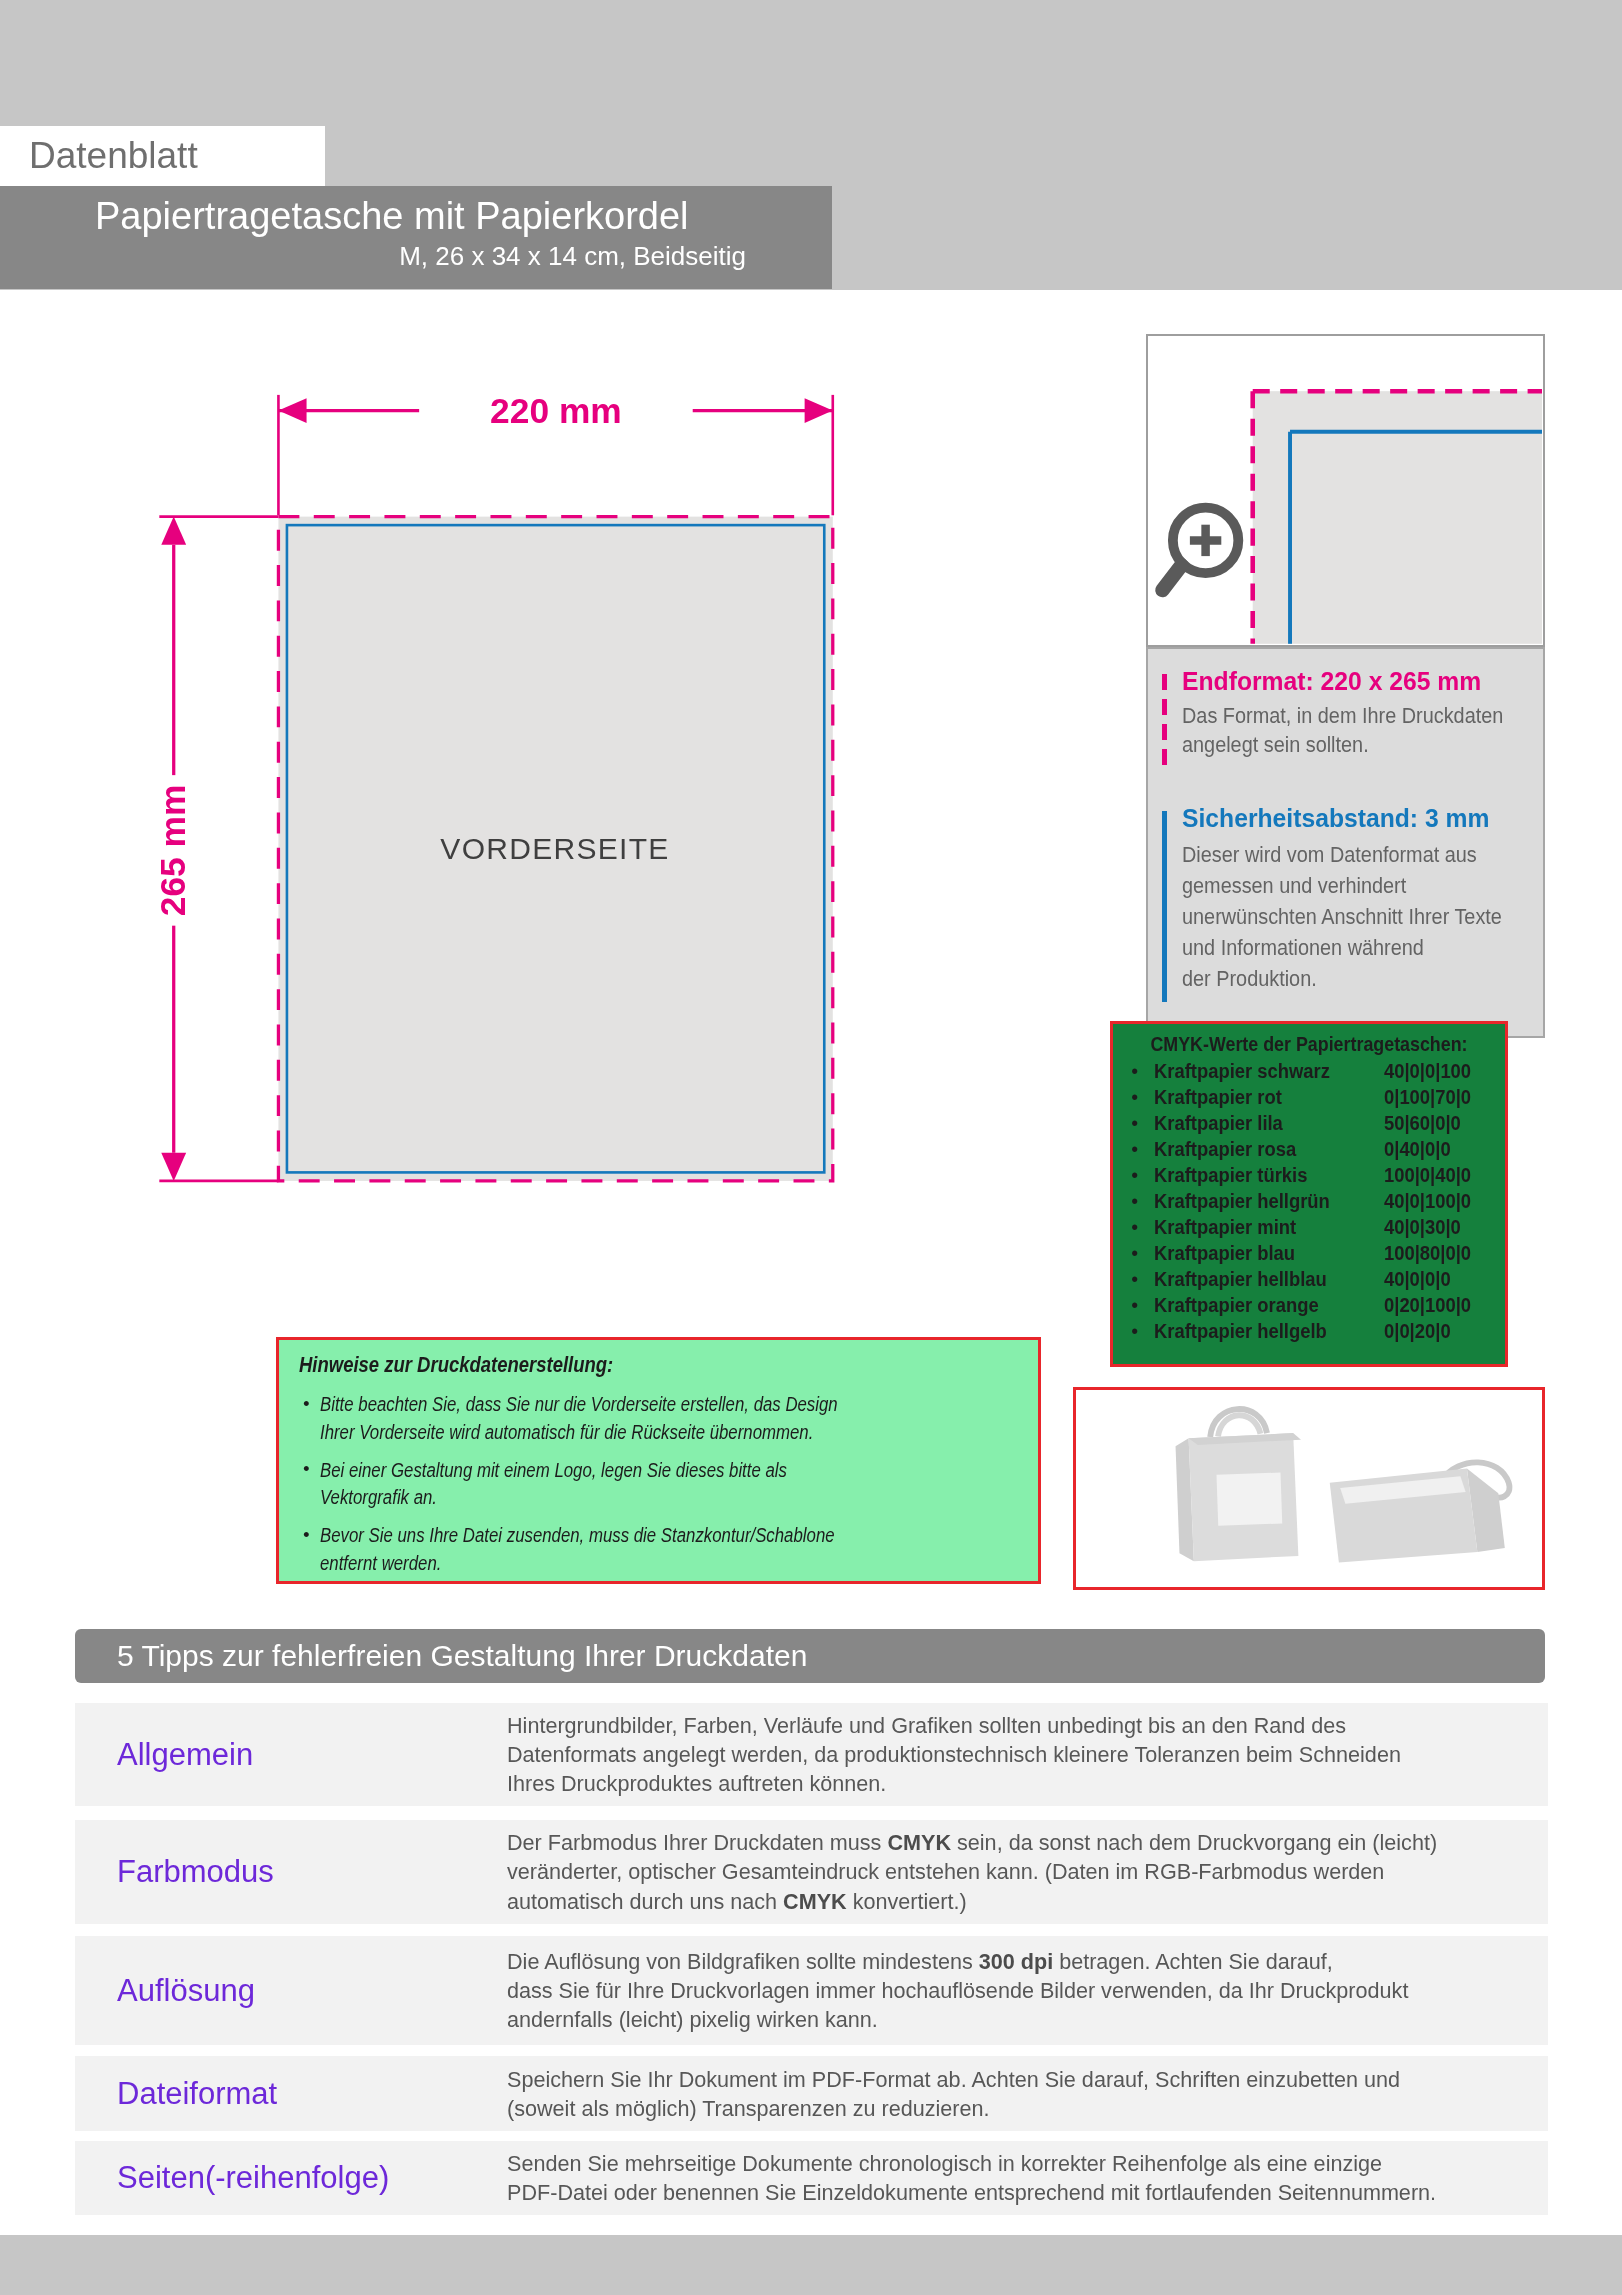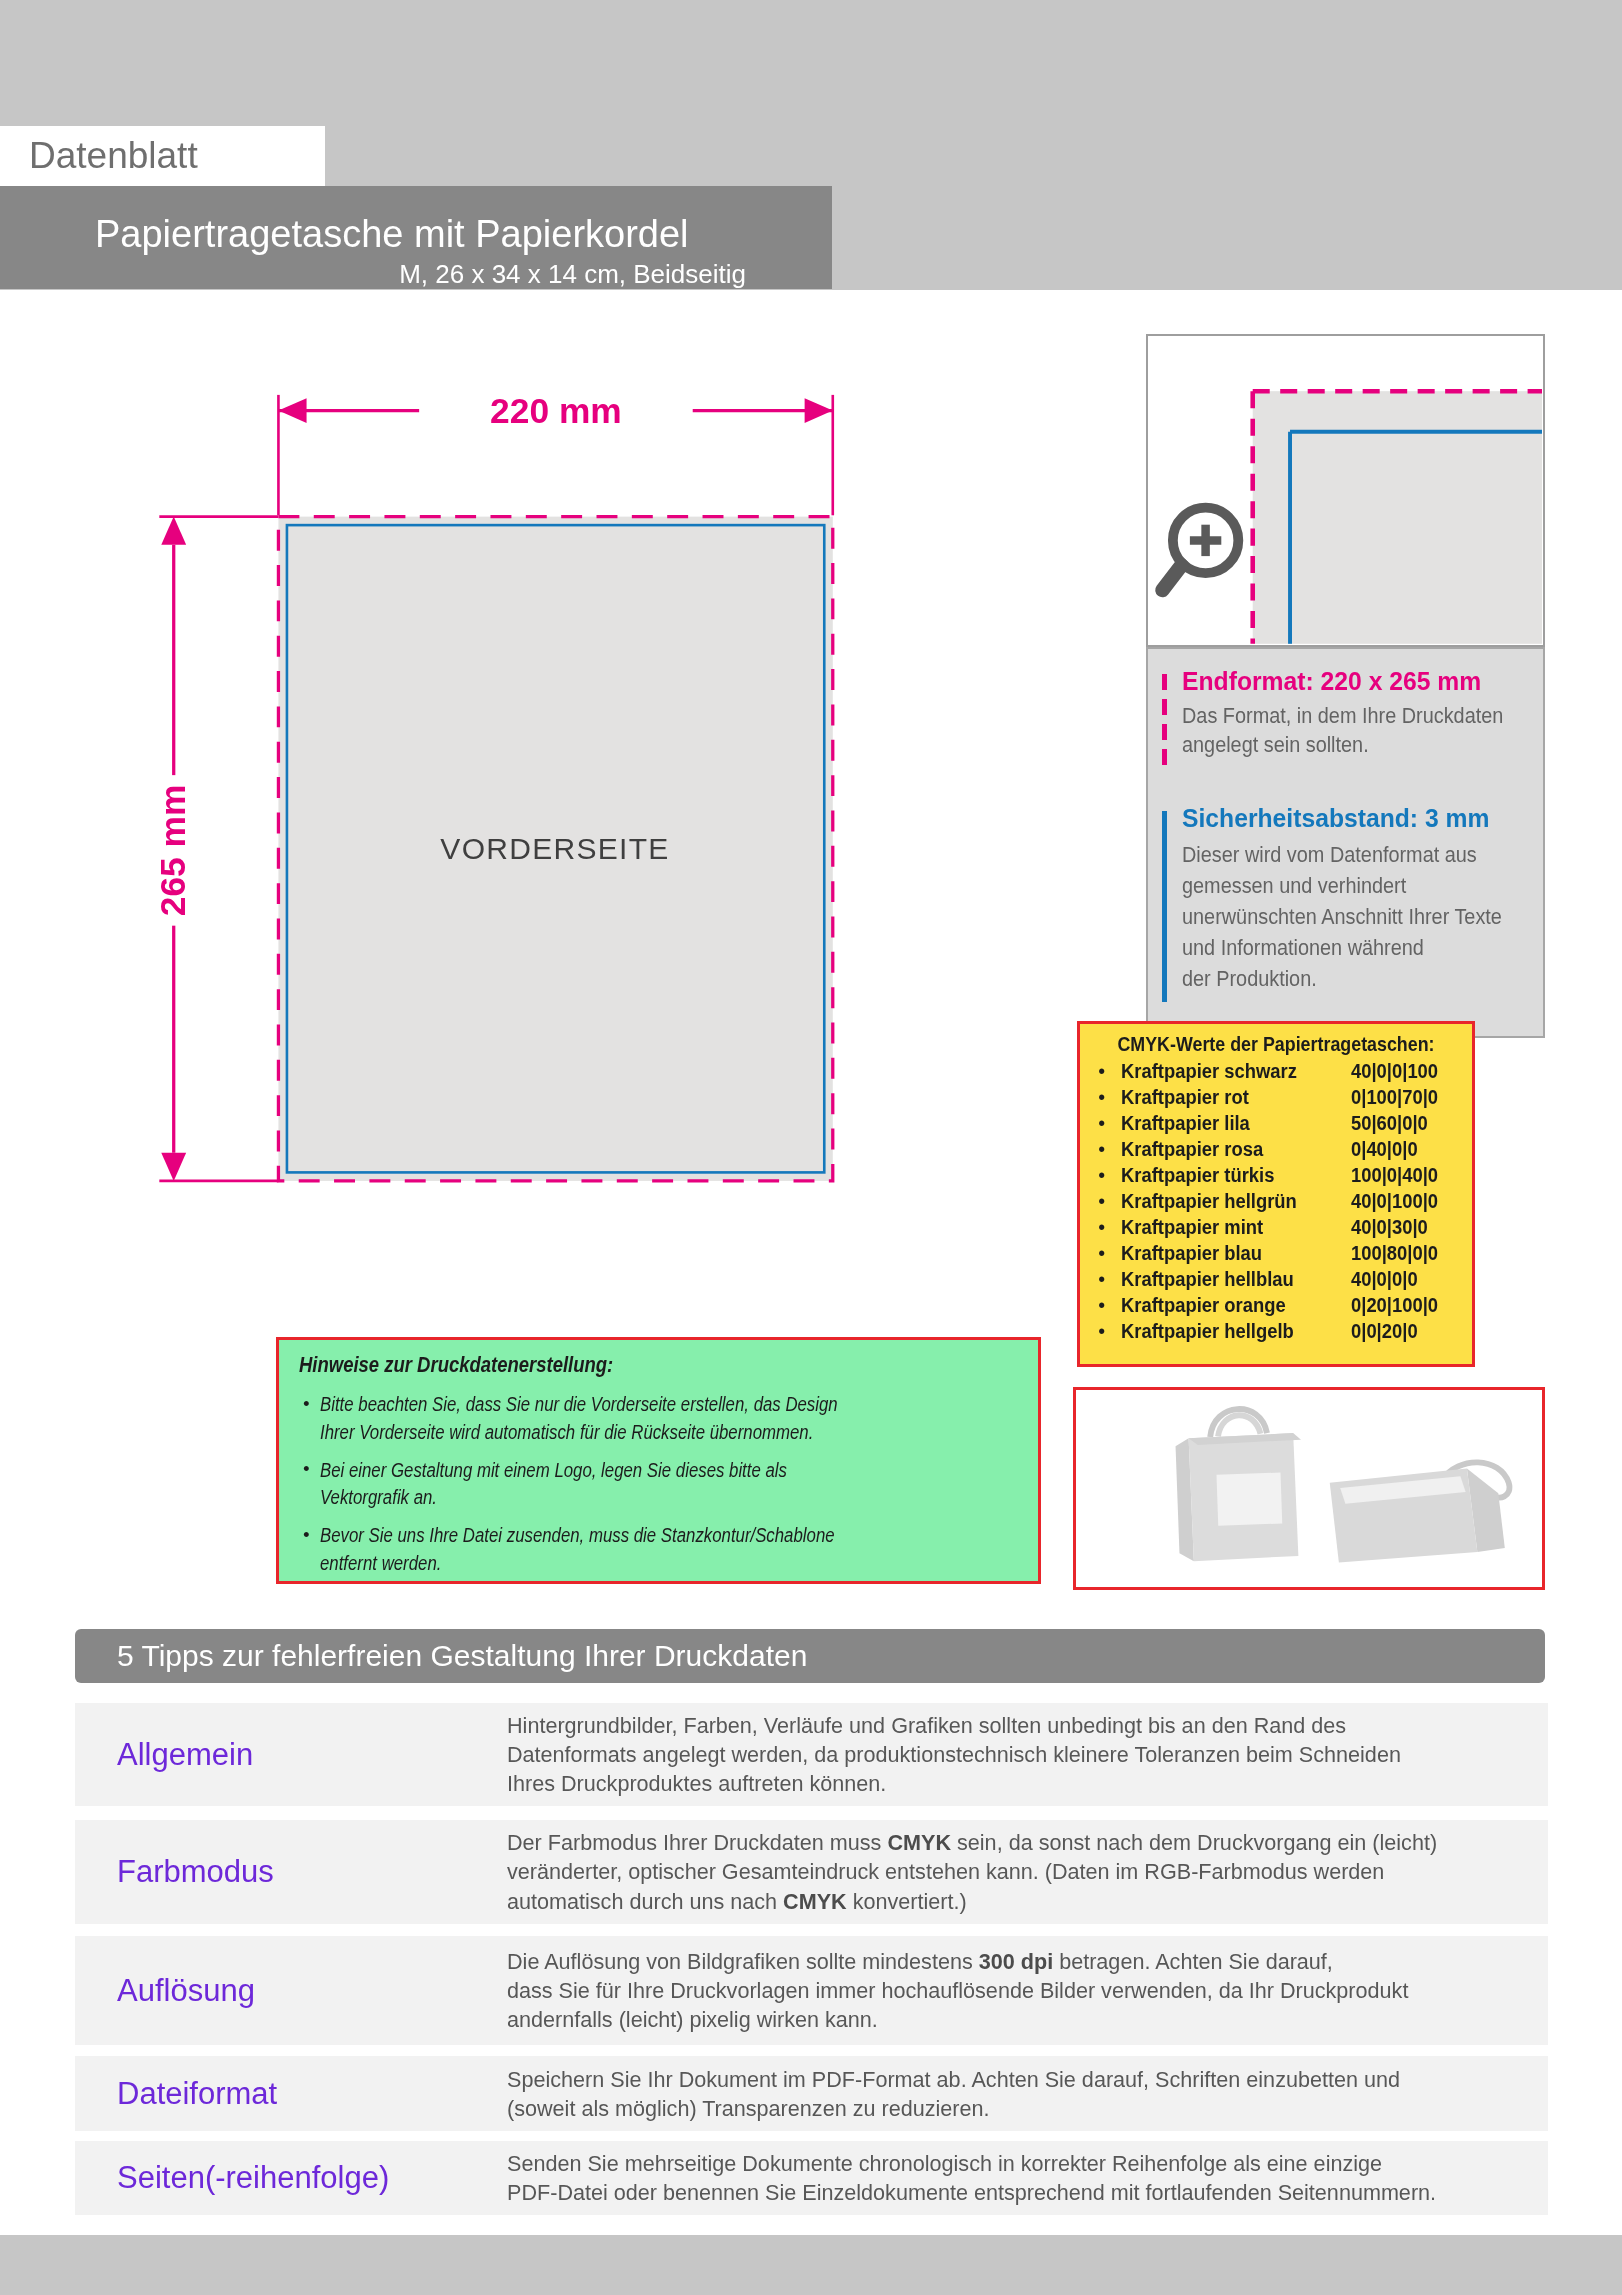--- a/index.html
+++ b/index.html
@@ -6,21 +6,21 @@
   .page {
     position:relative; width:1623px; height:2295px; background:#ffffff;
     font-family:"Liberation Sans","DejaVu Sans",sans-serif; overflow:hidden;
   }
   
   .band-top { position:absolute; left:0; top:0; width:1623px; height:290px; background:#c6c6c6; }
   .sheet-label-box { position:absolute; left:0; top:126px; width:325px; height:60px; background:#ffffff;
     display:flex; align-items:center; }
   .sheet-label-box .txt { padding-left:29px; font-size:37px; color:#6f6f6f; }
   .title-banner { position:absolute; left:0; top:186px; width:832px; height:103px; background:#878787;
-    box-sizing:border-box; padding:27px 86px 0 95px; color:#ffffff; }
+    box-sizing:border-box; padding:9px 86px 0 95px; color:#ffffff; }
   .title-banner .t1 { font-size:38px; line-height:43px; white-space:nowrap; }
   .title-banner .t2 { font-size:26px; line-height:31px; text-align:right; white-space:nowrap; margin-top:2.6px; }
 
   
   .diagram-svg { position:absolute; left:131px; top:353px; width:753px; height:877px; }
   .front-label { position:absolute; left:278px; top:517px; width:554px; height:664px;
     display:flex; align-items:center; justify-content:center;
     font-size:30px; letter-spacing:1.3px; color:#3f3f3f; }
 
   
@@ -37,21 +37,21 @@
   .legend-title { position:absolute; left:34px; font-size:26px; font-weight:bold; white-space:nowrap;
     transform:scaleX(.95); transform-origin:0 50%; }
   .legend-title.mag { color:#e6007e; top:17px; }
   .legend-title.blu { color:#1478bc; top:154px; }
   .legend-desc { position:absolute; left:34px; font-size:21.6px; color:#636363; white-space:pre;
     transform:scaleX(.92); transform-origin:0 0; }
   .legend-desc.d1 { top:52px; line-height:29.4px; }
   .legend-desc.d2 { top:190px; line-height:31px; }
 
   
-  .cmyk-box { position:absolute; left:1077px; top:1021px; width:398px; height:346px; background:#fde047;
+  .cmyk-box { position:absolute; left:1110px; top:1021px; width:398px; height:346px; background:#15803d;
     border:3.3px solid #e8262b; box-sizing:border-box; }
   .cmyk-title { margin-top:7.9px; text-align:center; font-size:21px; font-weight:bold; color:#1c1c1c;
     transform:scaleX(.85); transform-origin:50% 50%; white-space:nowrap; }
   .cmyk-rows { position:absolute; left:0; top:35px; width:391px; }
   .cmyk-row { position:relative; height:26px; }
   .cmyk-row .bullet { position:absolute; left:18.3px; top:1.3px; font-size:19.6px; color:#1c1c1c; }
   .cmyk-row .cname { position:absolute; left:41px; top:1.3px; font-size:20px; font-weight:bold; color:#1c1c1c;
     white-space:nowrap; transform:scaleX(.92); transform-origin:0 0; }
   .cmyk-row .cval { position:absolute; left:271px; top:1.3px; font-size:20px; font-weight:bold; color:#1c1c1c;
     white-space:nowrap; transform:scaleX(.92); transform-origin:0 0; }

